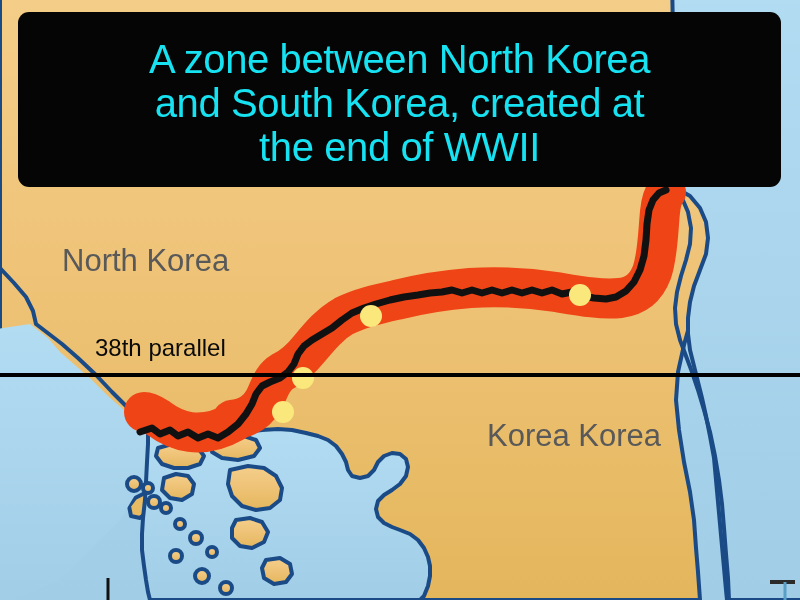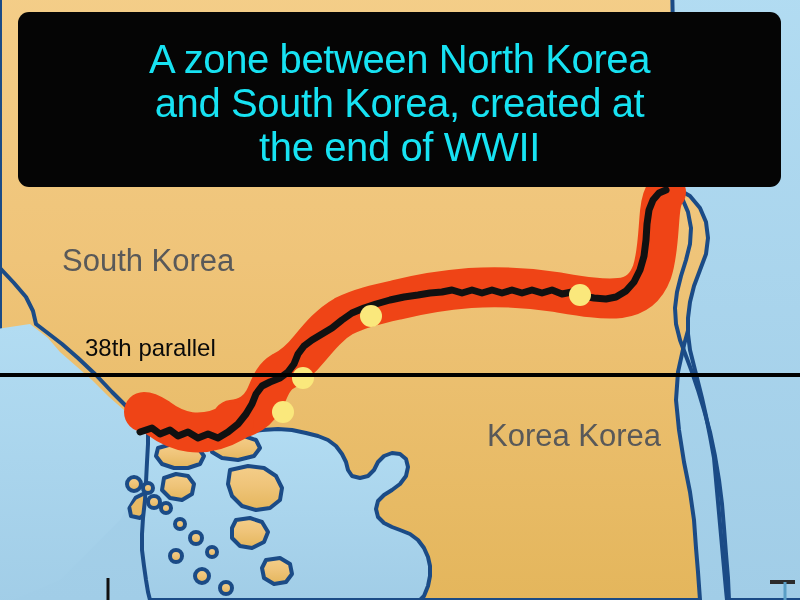--- a/index.html
+++ b/index.html
@@ -65,21 +65,21 @@
     font-weight: 400;
   }
   .label-south {
     left: 487px;
     top: 418px;
     font-size: 31px;
     color: #595959;
     font-weight: 400;
   }
   .label-parallel {
-    left: 85px;
+    left: 95px;
     top: 334px;
     font-size: 24px;
     color: #0a0a0a;
     font-weight: 400;
   }
 </style>
 </head>
 <body>
 
 <div id="stage">
@@ -245,21 +245,21 @@
       <line x1="0" y1="375" x2="800" y2="375" stroke="#000000" stroke-width="4"></line>
 
       <line x1="108" y1="578" x2="108" y2="600" stroke="#111111" stroke-width="3"></line>
 
       <line x1="770" y1="582" x2="795" y2="582" stroke="#2b2b2b" stroke-width="4"></line>
       <line x1="785" y1="582" x2="785" y2="600" stroke="#5a9fc6" stroke-width="3"></line>
 
     </g>
   </svg>
 
-  <div class="map-label label-north">South Korea</div>
+  <div class="map-label label-north">North Korea</div>
 
   <div class="map-label label-parallel">38th parallel</div>
 
   <div class="map-label label-south">Korea Korea</div>
 
   <div class="title-banner">
     <div class="title-text">A zone between North Korea
 and South Korea, created at
 the end of WWII</div>
   </div>

